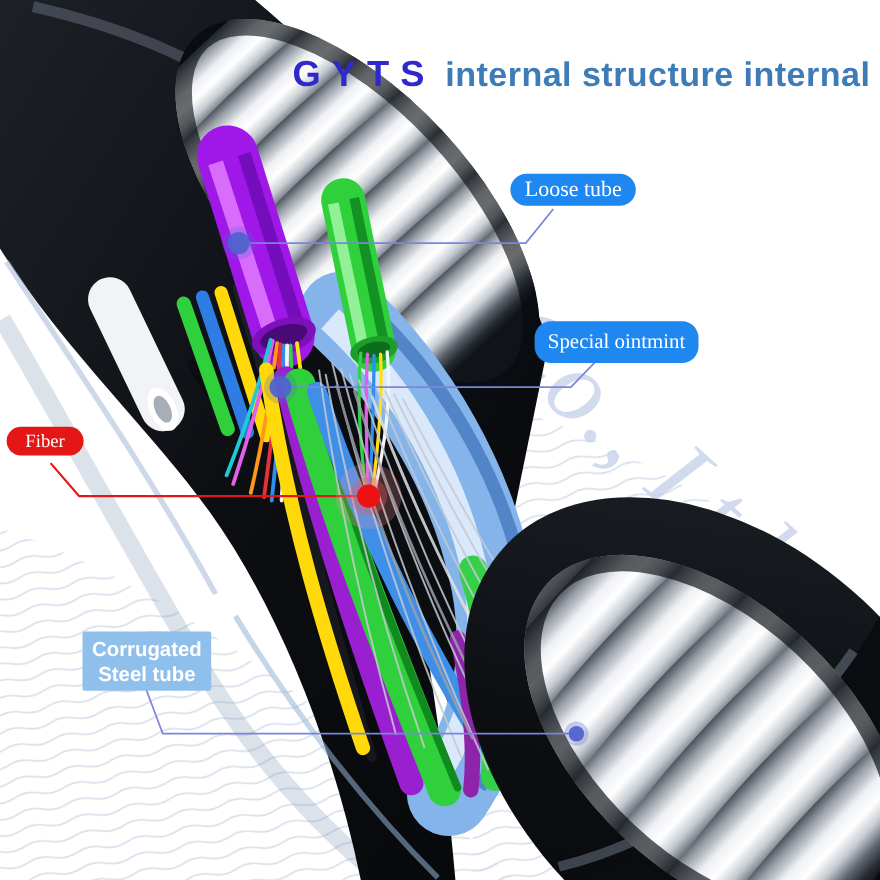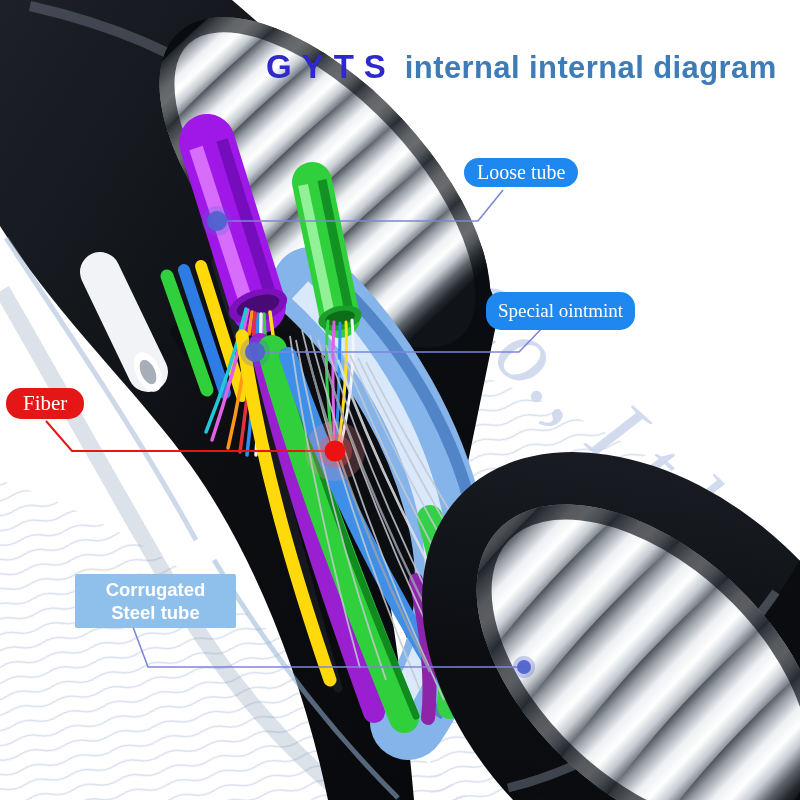--- a/index.html
+++ b/index.html
@@ -6,24 +6,24 @@
   #stage{position:relative;width:800px;height:800px;overflow:hidden;background:#ffffff;
          font-family:"Liberation Sans",sans-serif;}
   #cable-svg{position:absolute;left:0;top:0;}
   .title-row{position:absolute;left:266px;top:10px;display:flex;align-items:baseline;gap:9px;white-space:nowrap;margin-top:38px;}
   .title-model{font-size:33px;font-weight:bold;letter-spacing:10px;color:var(--title-model);}
   .title-subtitle{font-size:31px;font-weight:bold;letter-spacing:0.4px;color:var(--title-subtitle);}
   .pill{position:absolute;color:#fff;font-family:"Liberation Serif",serif;text-align:left;
         border-radius:15px;white-space:nowrap;}
   .pill-loose{left:464px;top:158px;font-size:20px;padding:3px 13px;background:var(--callout-blue);}
   .pill-special{left:486px;top:292px;font-size:19px;padding:8px 12px;background:var(--callout-blue);}
-  .pill-fiber{left:6px;top:388px;font-size:21px;padding:3px 17px;background:var(--callout-red);}
-  .steel-label{position:absolute;left:75px;top:574px;width:137px;background:var(--steel-label-bg);
+  .pill-fiber{left:6px;top:388px;font-size:17px;padding:3px 17px;background:var(--callout-red);}
+  .steel-label{position:absolute;left:75px;top:574px;width:117px;background:var(--steel-label-bg);
         color:#fff;font-family:"Liberation Sans",sans-serif;font-weight:bold;font-size:18.5px;
-        line-height:1.25;text-align:center;padding:4px 12px;border-radius:2px;}
+        line-height:1.25;text-align:center;padding:4px 0;border-radius:2px;}
 </style>
 </head>
 <body>
 
 <div id="stage">
 
   <svg id="cable-svg" width="800" height="800" viewBox="0 0 800 800">
     <defs>
       <linearGradient id="metal" x1="0" y1="0" x2="0" y2="1">
         <stop offset="0" stop-color="#4a5057"></stop>
@@ -204,21 +204,21 @@
       <g>
         <polyline points="524,667 148,667 133,627" stroke="var(--pointer-blue)" stroke-width="1.6"></polyline>
         <circle cx="524" cy="667" r="11" fill="var(--dot-blue)" opacity="0.3"></circle>
         <circle cx="524" cy="667" r="7" fill="var(--dot-blue)" opacity="0.95"></circle>
       </g>
     </g>
   </svg>
 
   <div class="title-row">
     <span class="title-model">GYTS</span>
-    <span class="title-subtitle">internal internal diagram</span>
+    <span class="title-subtitle">internal structure internal</span>
   </div>
 
   <div class="pill pill-loose">Loose tube</div>
   <div class="pill pill-special">Special ointmint</div>
   <div class="pill pill-fiber">Fiber</div>
   <div class="steel-label">
     <div>Corrugated</div>
     <div>Steel tube</div>
   </div>
 

